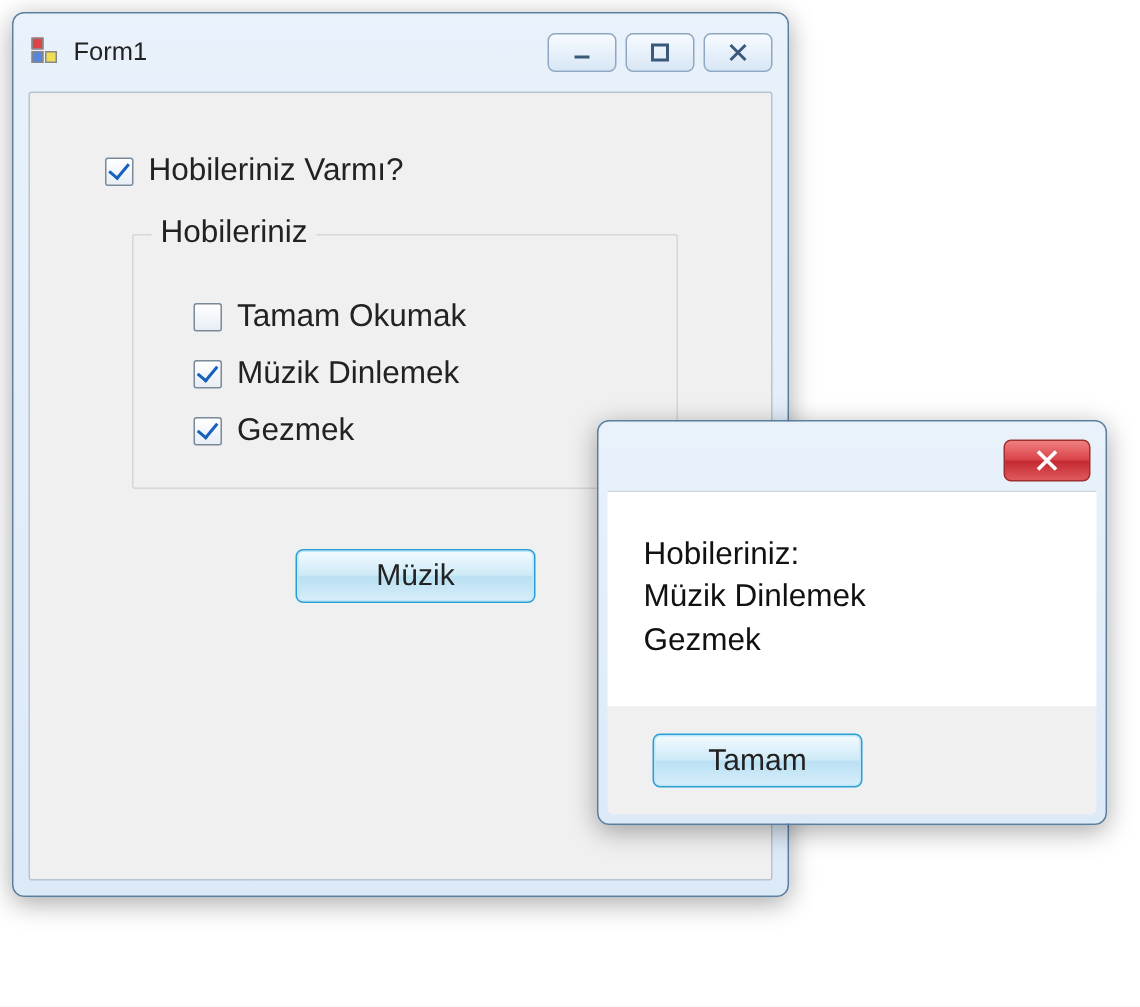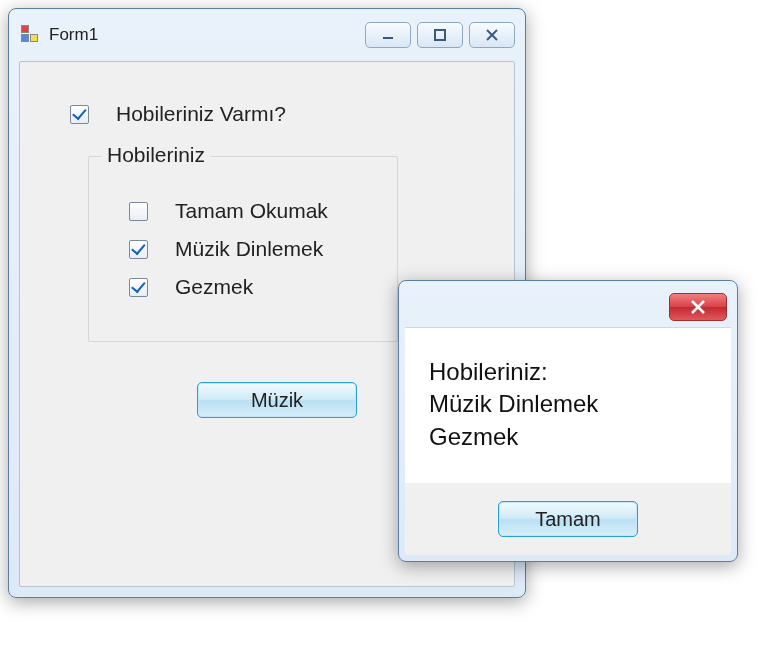--- a/index.html
+++ b/index.html
@@ -61,43 +61,43 @@
     .client-area {
       position:absolute;
       left:10px;right:10px;top:52px;bottom:10px;
       background:#f0f0f0;
       border:1px solid #b8c4d0;
       border-radius:2px;
       padding: 40px 30px 20px 50px;
     }
 
     
-    .chk-row { display:flex;align-items:center;gap:27px;font-size:21px;color:#222;margin-bottom:10px;}
+    .chk-row { display:flex;align-items:center;gap:10px;font-size:21px;color:#222;margin-bottom:10px;}
     .chk-box {
       width:19px;height:19px;border:1px solid #7a8a9a;border-radius:2px;
       background:linear-gradient(#fff,#e8eef5);
       display:flex;align-items:center;justify-content:center;
     }
     .chk-box.checked::after{
       content:"";
       width:11px;height:6px;
       border-left:2px solid #1560bd;
       border-bottom:2px solid #1560bd;
       transform: rotate(-50deg) translate(1px,-1px);
     }
 
     
     .groupbox {
       margin-top: 30px;
       margin-left: 18px;
-      width: 310px;
+      width: 364px;
       border:1px solid #d6d6d6;
       border-radius:2px;
       position:relative;
-      padding: 28px 20px 28px 40px;
+      padding: 28px 20px 12px 40px;
     }
     .groupbox-legend{
       position:absolute;top:-14px;left:12px;
       background:#f0f0f0;padding:0 6px;
       font-size:21px;color:#222;
     }
     .groupbox .chk-row{margin:14px 0;}
 
     .btn {
       display:block;
@@ -124,29 +124,29 @@
       width:58px;height:28px;
       border-radius:5px;
       border:1px solid #a03030;
       background:linear-gradient(#f08080 0%,#d9434a 48%,#c32a31 52%,#e0585e 100%);
       display:flex;align-items:center;justify-content:center;
     }
     .close-btn svg{width:16px;height:16px;stroke:#fff;stroke-width:2.5;fill:none;}
     .msg-body{
       background:#fff;
       padding:28px 8px 30px 24px;
-      font-size:24px;color:#111;
+      font-size:21px;color:#111;
       line-height:1.35;
       white-space:pre-line;
       border-top:1px solid #cfd8e2;
     }
     .msg-footer{
       background:#f0f0f0;
-      padding:18px 14px;
-      display:flex;justify-content:center;
+      padding:18px 30px;
+      display:flex;justify-content:flex-start;
       border-bottom-left-radius:4px;border-bottom-right-radius:4px;
     }
     .msg-footer .btn{margin:0;width:140px;}
   </style>
 </head>
 <body>
 
 <div class="window form1">
   <div class="titlebar">
     <span class="app-icon">

